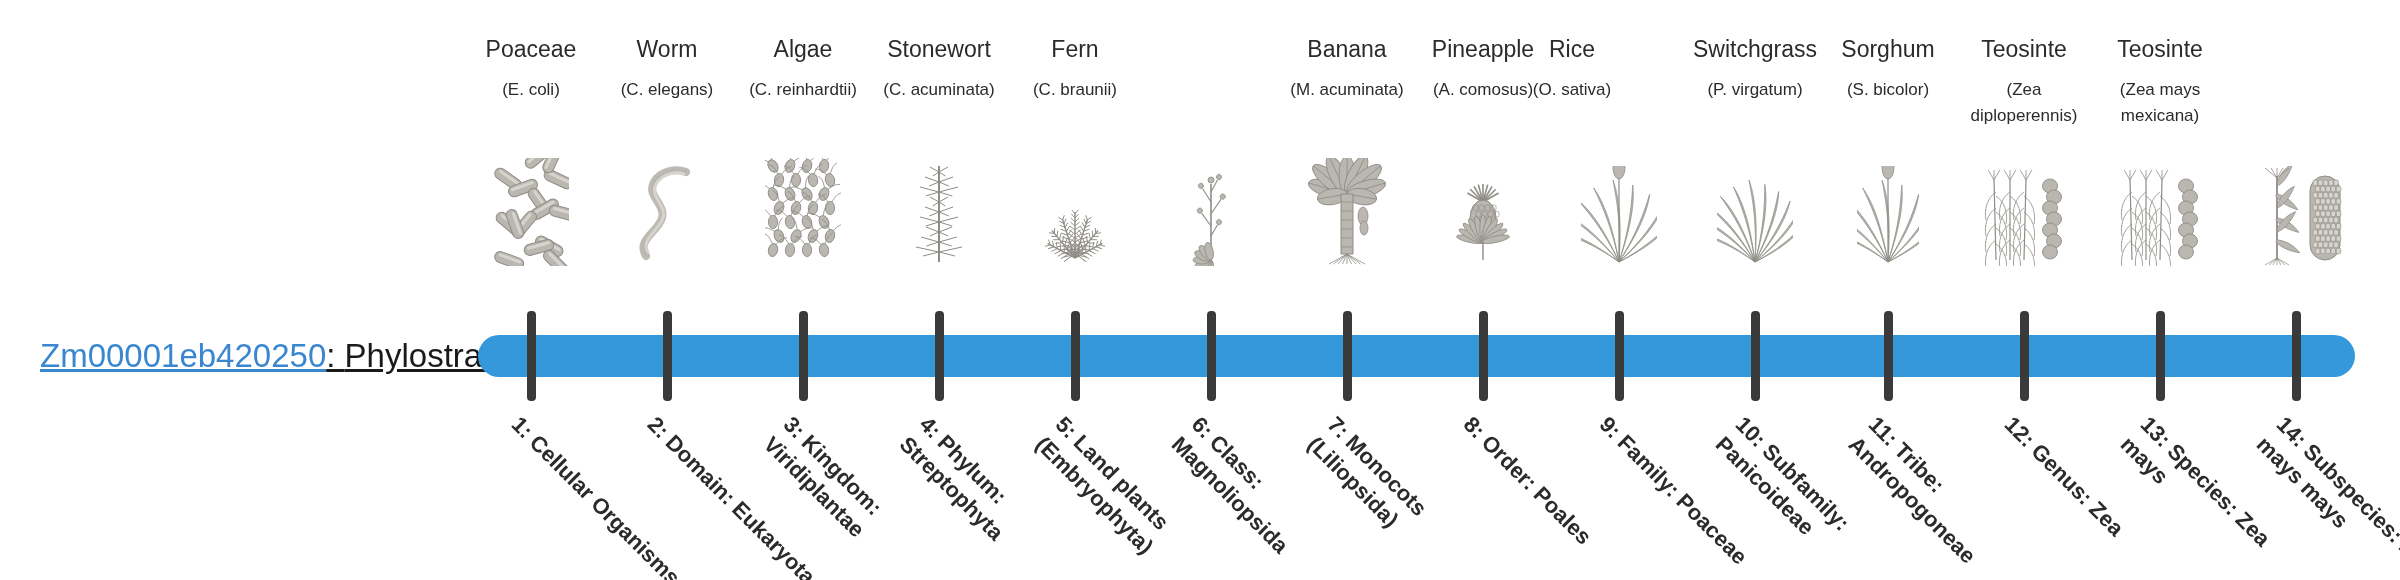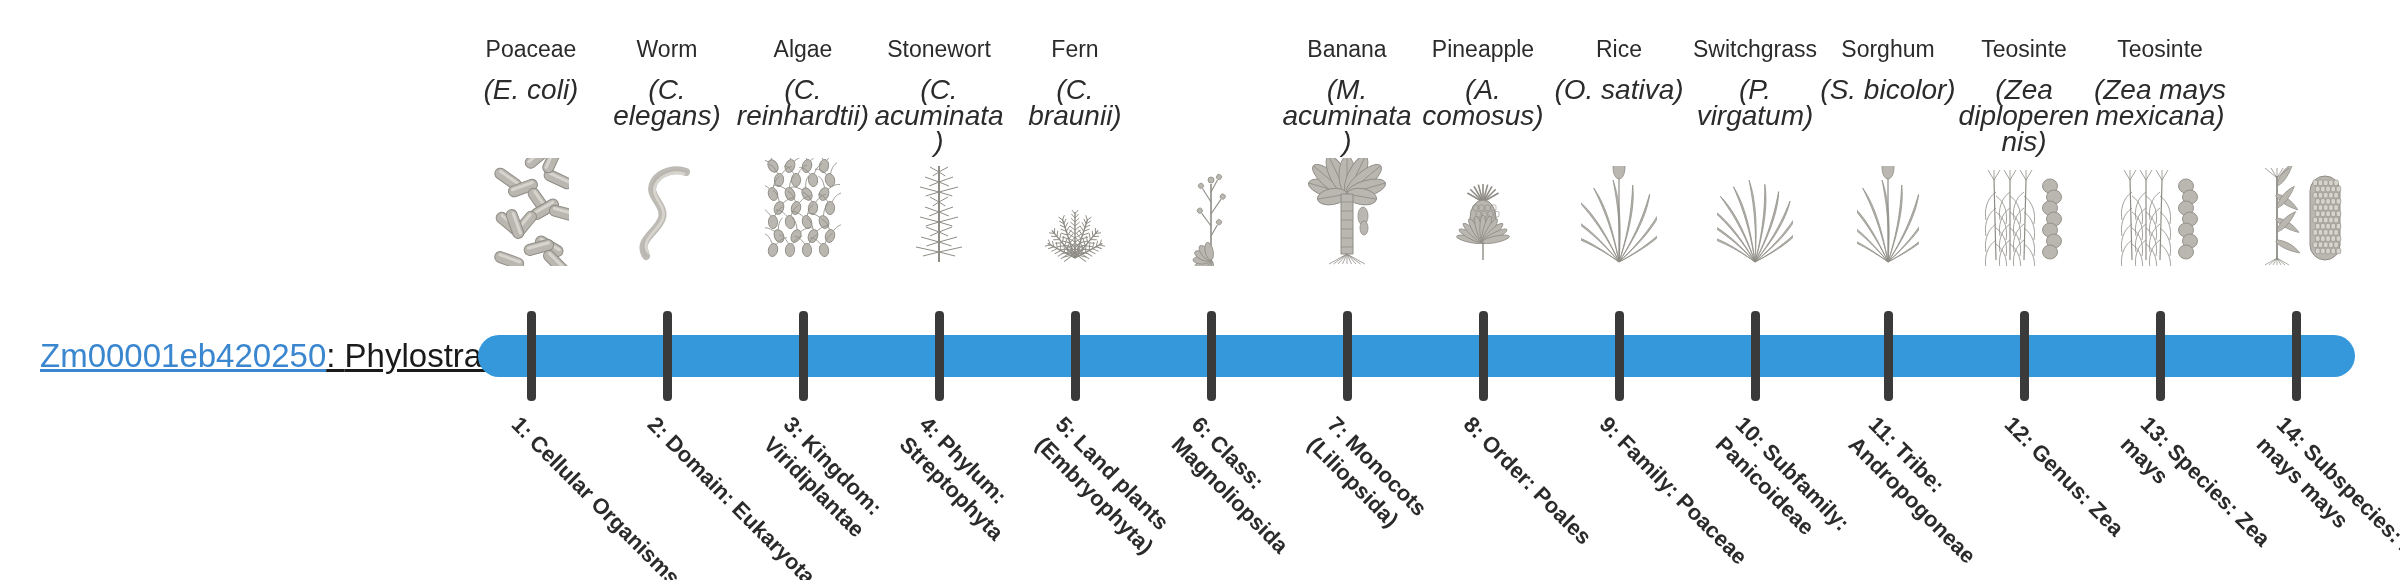--- a/index.html
+++ b/index.html
@@ -58,23 +58,22 @@
     margin-left: -68px;
     text-align: center;
   }
   .common-name {
     font-size: 23px;
     line-height: 27px;
     color: #2b2b2b;
     white-space: nowrap;
   }
   .sci-name {
-    font-size: 28px;
+    font-size: 17px;
     line-height: 26px;
-    font-style: italic;
     color: #2b2b2b;
     margin-top: 14px;
     word-break: break-word;
   }
 
   
   .organism-art {
     position: absolute;
     top: 166px;
     width: 136px;
@@ -156,21 +155,21 @@
         <div class="sci-name">(C. braunii)</div>
       </div>
       <div class="species-col" style="left: 1347px;">
         <div class="common-name">Banana</div>
         <div class="sci-name">(M. acuminata)</div>
       </div>
       <div class="species-col" style="left: 1483px;">
         <div class="common-name">Pineapple</div>
         <div class="sci-name">(A. comosus)</div>
       </div>
-      <div class="species-col" style="left: 1619px;">
+      <div class="species-col" style="left: 1572px;">
         <div class="common-name">Rice</div>
         <div class="sci-name">(O. sativa)</div>
       </div>
       <div class="species-col" style="left: 1755px;">
         <div class="common-name">Switchgrass</div>
         <div class="sci-name">(P. virgatum)</div>
       </div>
       <div class="species-col" style="left: 1888px;">
         <div class="common-name">Sorghum</div>
         <div class="sci-name">(S. bicolor)</div>

